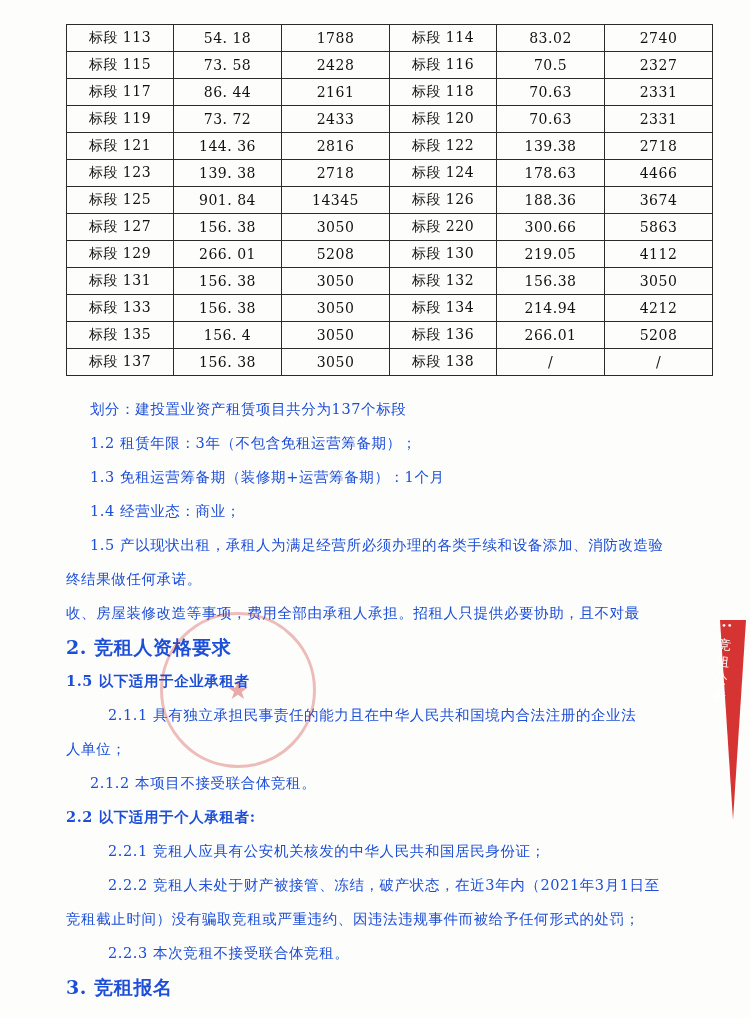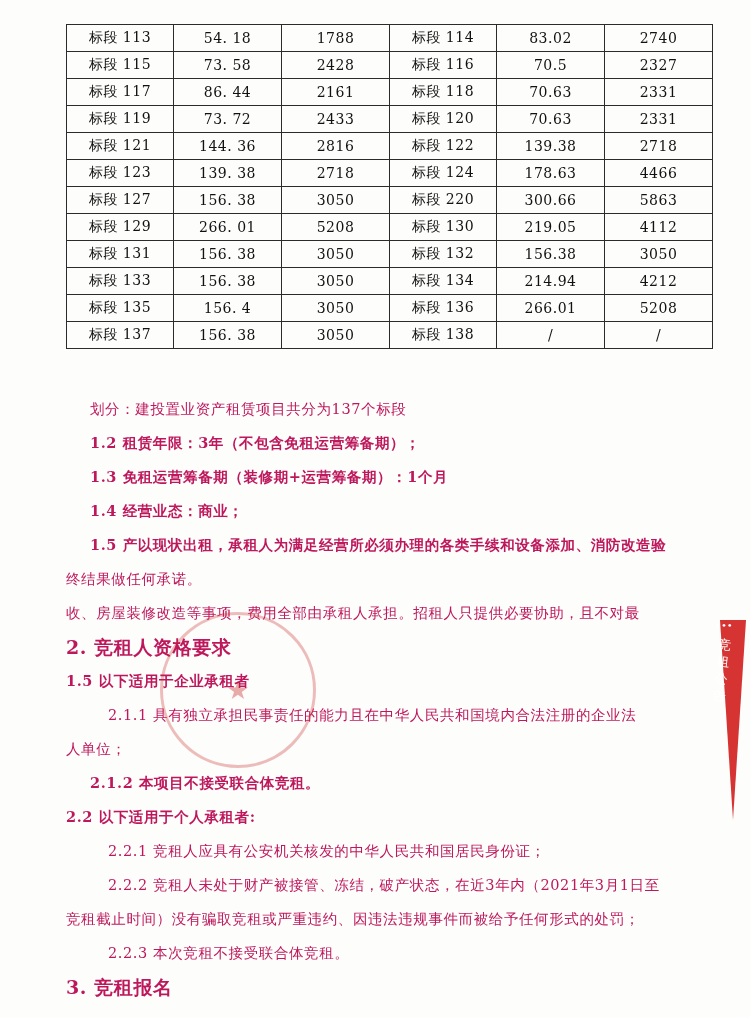--- a/index.html
+++ b/index.html
@@ -59,27 +59,27 @@
   
   .content {
     position: absolute;
     left: 60px;
     top: 392px;
     width: 640px;
   }
   .para {
     font-size: 14.5px;
     line-height: 34px;
-    color: #be185d;
+    color: #1d4ed8;
     margin: 0;
     letter-spacing: 0.6px;
     text-align: justify;
   }
   .indent-1 { text-indent: 0; padding-left: 30px; }
-  .indent-2 { text-indent: 0; padding-left: 30px; font-weight: bold; }
+  .indent-2 { text-indent: 0; padding-left: 30px; }
   .indent-3 { text-indent: 0; padding-left: 48px; }
   .noindent { padding-left: 6px; }
   .bold { font-weight: bold; }
 
   .section-title {
     font-size: 19px;
     font-weight: bold;
     letter-spacing: 0.6px;
     line-height: 34px;
     padding-left: 6px;
@@ -201,20 +201,28 @@
           <td class="num">139.38</td>
           <td class="qty">2718</td>
         </tr>
         <tr>
           <td class="label">标段 123</td>
           <td class="num">139. 38</td>
           <td class="qty">2718</td>
           <td class="label">标段 124</td>
           <td class="num">178.63</td>
           <td class="qty">4466</td>
+        </tr>
+        <tr>
+          <td class="label">标段 125</td>
+          <td class="num">901. 84</td>
+          <td class="qty">14345</td>
+          <td class="label">标段 126</td>
+          <td class="num">188.36</td>
+          <td class="qty">3674</td>
         </tr>
         <tr>
           <td class="label">标段 127</td>
           <td class="num">156. 38</td>
           <td class="qty">3050</td>
           <td class="label">标段 220</td>
           <td class="num">300.66</td>
           <td class="qty">5863</td>
         </tr>
         <tr>

